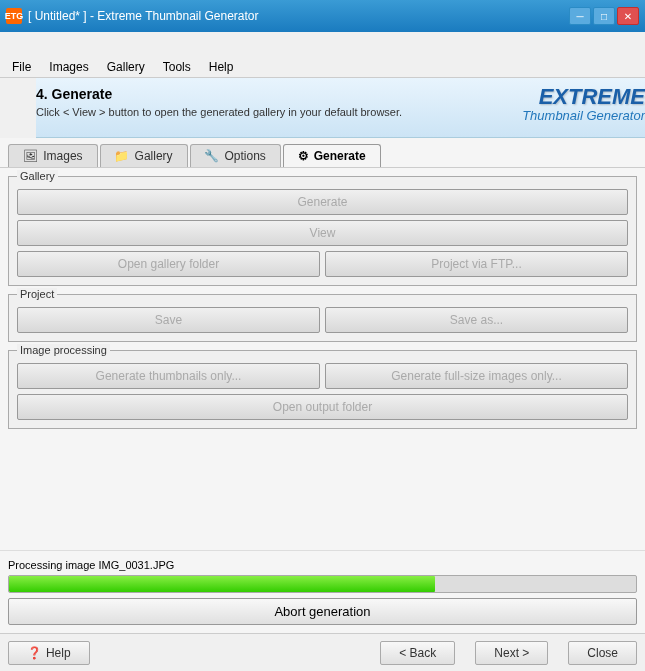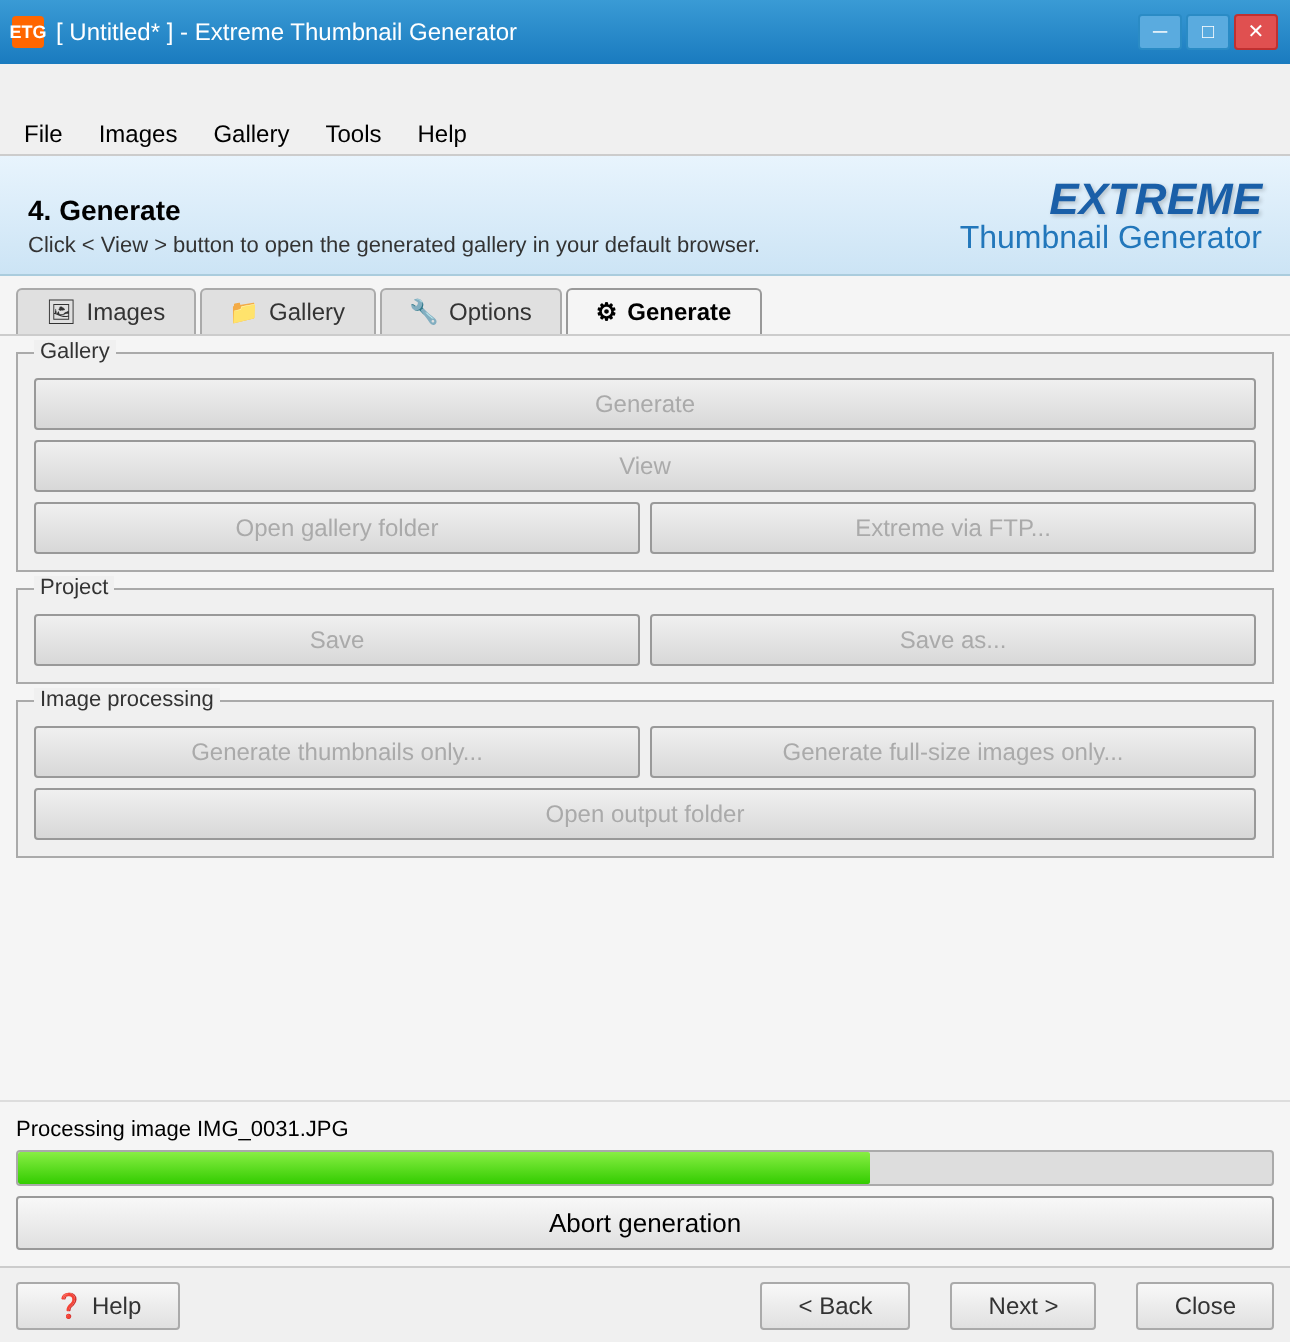--- a/index.html
+++ b/index.html
@@ -77,24 +77,25 @@
       font-size: 12px;
       color: #000;
       border-radius: 2px;
     }
 
     
     .header-section {
       background: linear-gradient(to bottom, #e8f4fd, #cce4f5);
       border-bottom: 1px solid #aaccdd;
       display: flex;
-      align-items: flex-end;
+      align-items: flex-start;
       justify-content: space-between;
-      padding: 8px 14px;
+      padding: 8px 0;
       height: 60px;
+      margin-left: 36px;
     }
     .header-text h2 {
       font-size: 14px;
       font-weight: bold;
       color: #000;
       margin-bottom: 4px;
     }
     .header-text p {
       font-size: 11px;
       color: #333;
@@ -104,22 +105,23 @@
     }
     .brand-extreme {
       font-size: 22px;
       font-weight: bold;
       color: #1a5fa8;
       font-style: italic;
       text-shadow: 1px 1px 2px rgba(0,0,0,0.2);
       line-height: 1;
     }
     .brand-sub {
-      font-size: 16px;
+      font-size: 13px;
       color: #2277bb;
+      font-style: italic;
     }
 
     
     .tabs-bar {
       background: #f5f5f5;
       display: flex;
       align-items: flex-end;
       padding: 6px 8px 0;
       gap: 2px;
       border-bottom: 1px solid #ccc;
@@ -333,21 +335,21 @@
 
   <div class="main-content">
 
     <div class="group-box">
       <span class="group-label">Gallery</span>
       <div class="group-content">
         <button class="btn btn-full disabled">Generate</button>
         <button class="btn btn-full disabled">View</button>
         <div class="btn-row">
           <button class="btn disabled">Open gallery folder</button>
-          <button class="btn disabled">Extreme via FTP...</button>
+          <button class="btn disabled">Project via FTP...</button>
         </div>
       </div>
     </div>
 
     <div class="group-box">
       <span class="group-label">Project</span>
       <div class="group-content">
         <div class="btn-row">
           <button class="btn disabled">Save</button>
           <button class="btn disabled">Save as...</button>

